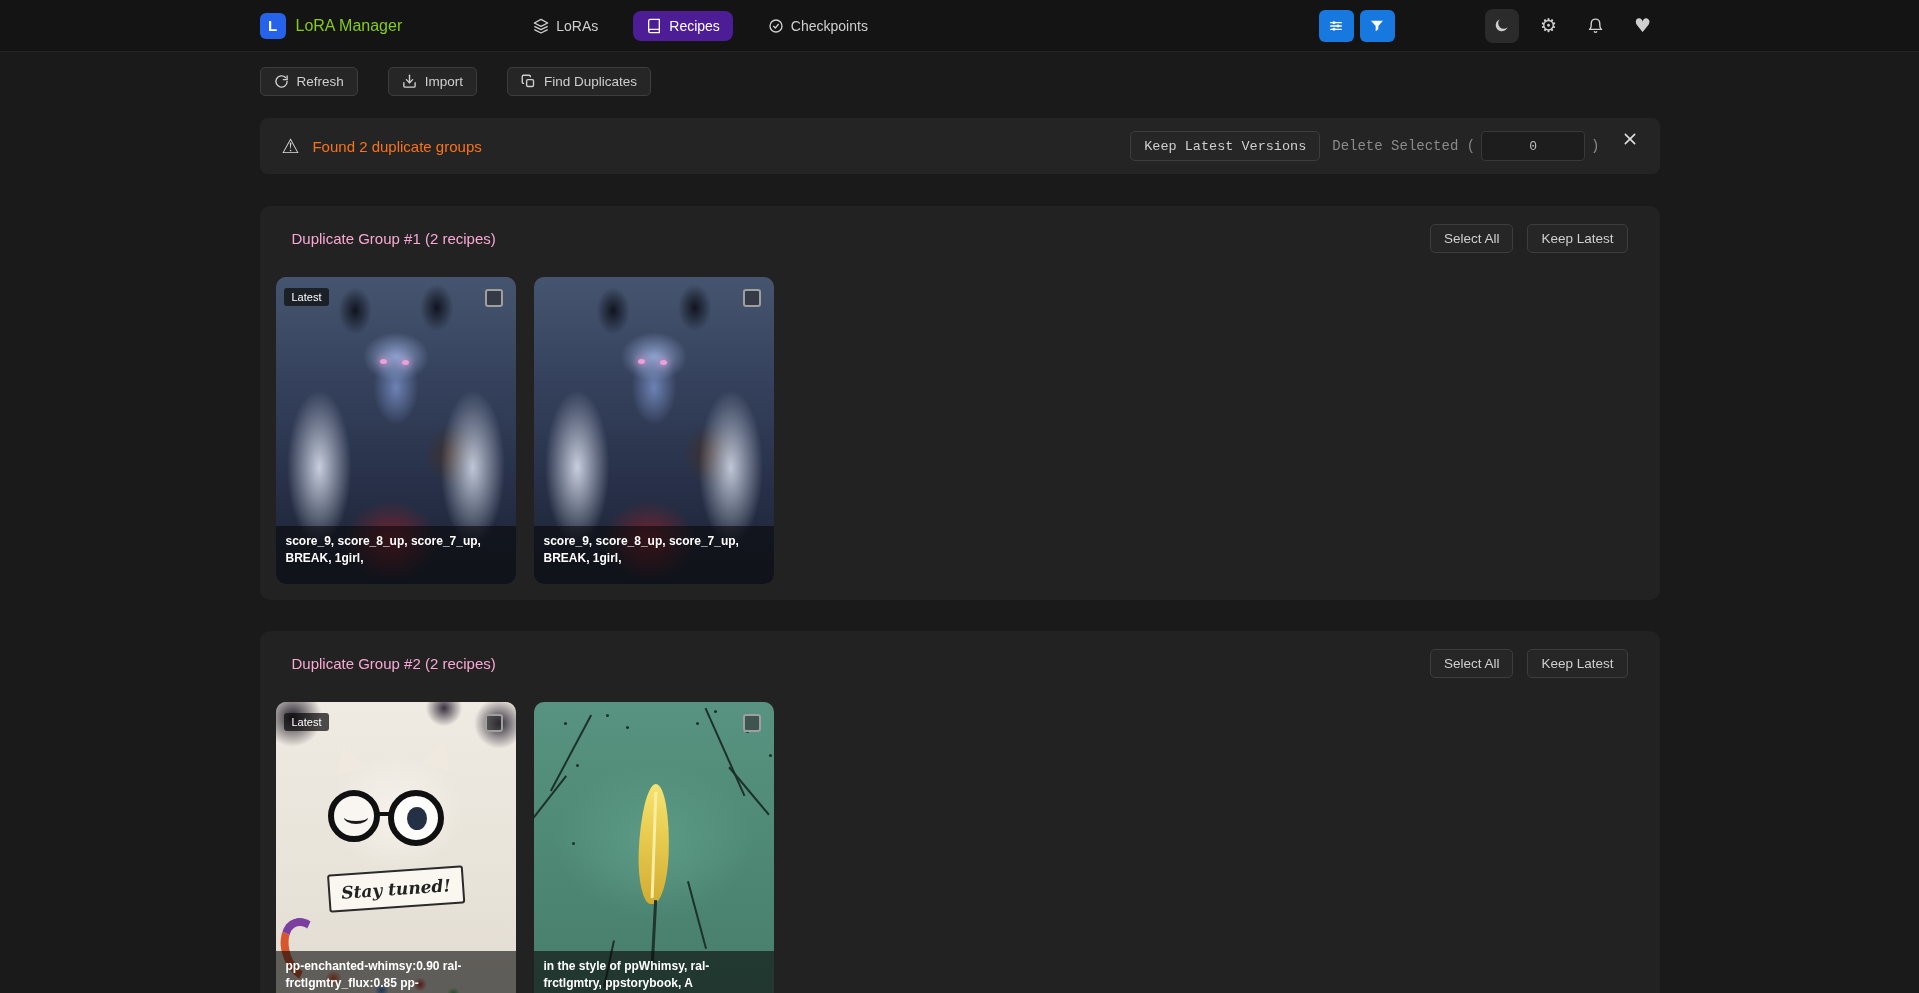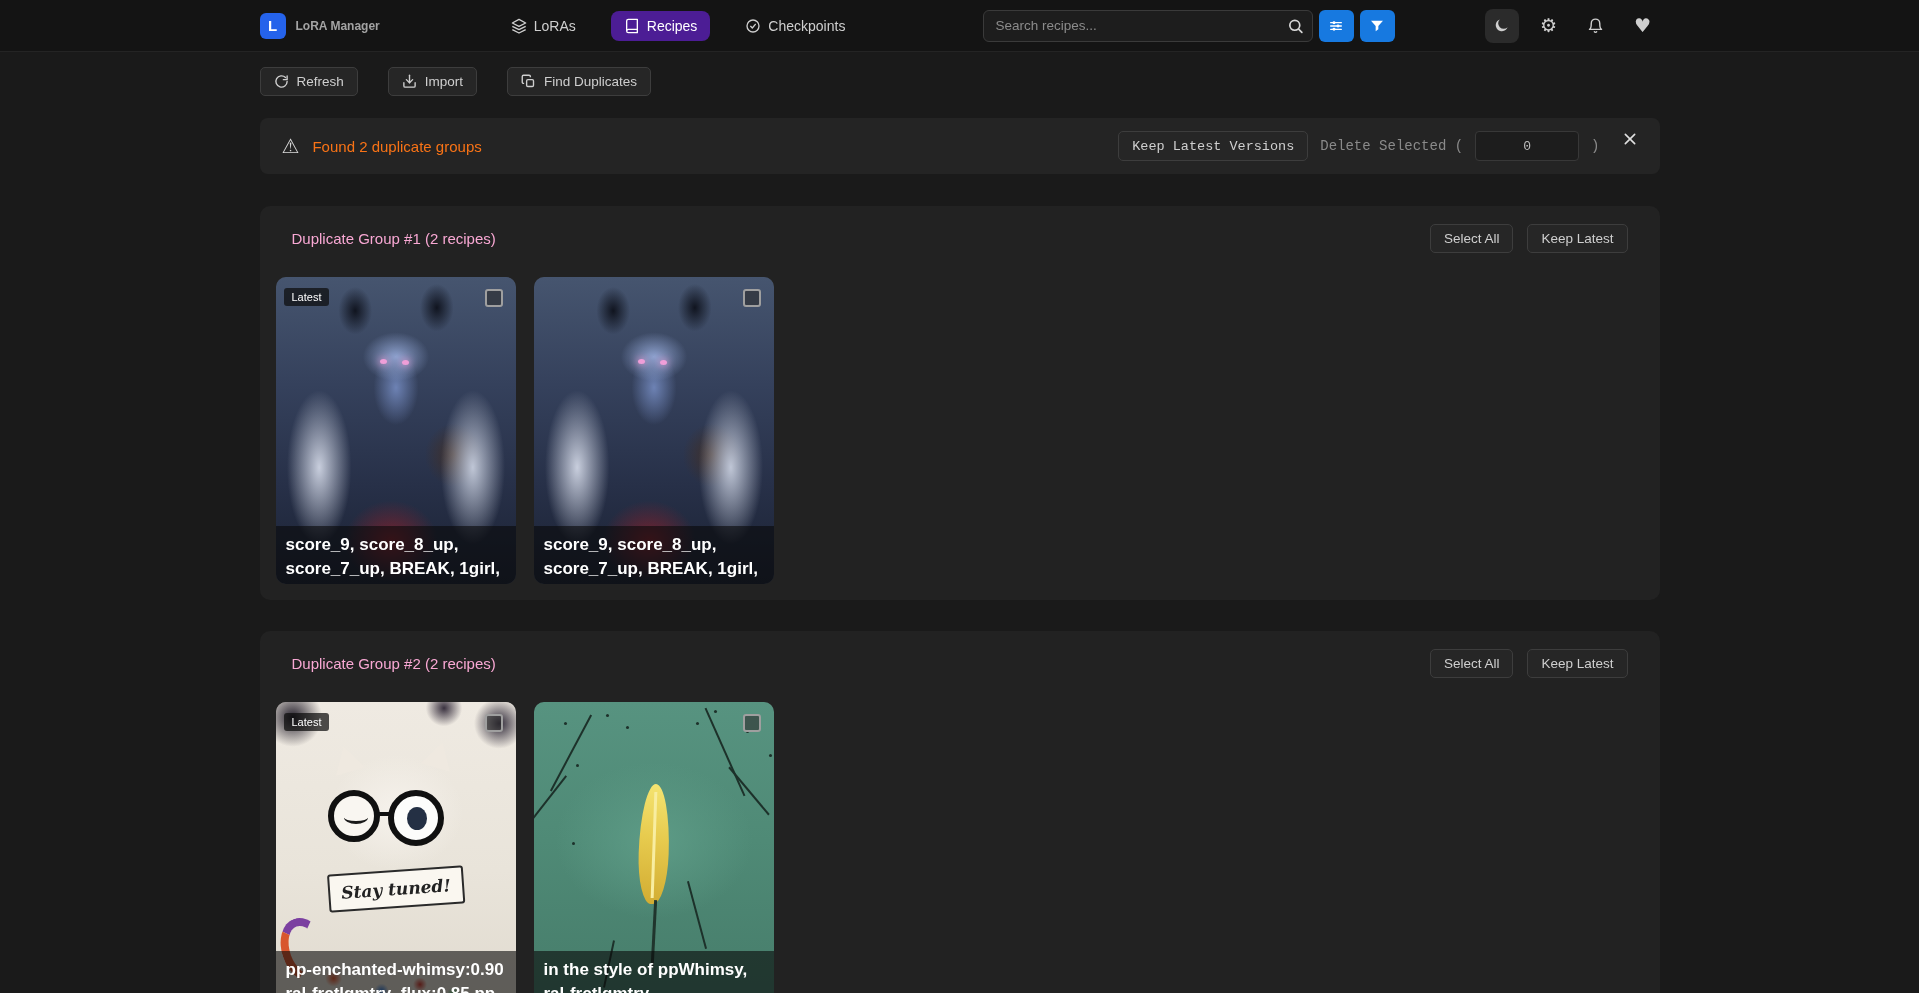--- a/index.html
+++ b/index.html
@@ -7,21 +7,21 @@
               font-family:"Liberation Sans","DejaVu Sans",sans-serif; }
   button { background:none; border:none; font-family:inherit; }
   svg { display:block; }
 
   
   .navbar { height:52px; background:#141414; border-bottom:1px solid #242424; }
   .nav-inner { width:1400px; margin:0 auto; height:100%; display:flex; align-items:center; }
   .brand { display:flex; align-items:center; gap:10px; cursor:pointer; }
   .brand-logo { width:26px; height:26px; background:#2563eb; border-radius:6px; color:#fff;
                 display:flex; align-items:center; justify-content:center; font-weight:bold; font-size:15px; }
-  .brand-name { color:#a3a3a3; font-weight:700; font-size:12px; }
+  .brand-name { color:#84cc16; font-weight:400; font-size:16px; }
   .nav-tabs { display:flex; align-items:flex-end; gap:22px; margin-left:118px; }
   .nav-tab { display:flex; align-items:center; gap:7px; color:#cfcfcf; font-size:14px;
              cursor:pointer; padding:7px 13px; border-radius:8px; }
   .nav-tab.active { background:#4c1d95; color:#fff; }
   .search-wrap { margin-left:auto; display:flex; align-items:center; gap:6px; }
   .search-box { position:relative; width:330px; }
   .search-input { width:100%; height:32px; background:#1d1d1d; border:1px solid #3a3a3a; border-radius:6px;
                   color:#ddd; padding:0 36px 0 12px; font-size:13.5px; outline:none; font-family:inherit; }
   .search-input::placeholder { color:#8b8b8b; }
   .search-icon { position:absolute; right:9px; top:50%; transform:translateY(-50%); color:#d6d6d6; cursor:pointer; }
@@ -37,41 +37,41 @@
   .shell { width:1400px; margin:0 auto; }
   .toolbar { display:flex; gap:30px; margin-top:15px; }
   .btn { display:inline-flex; align-items:center; gap:8px; background:#262626; border:1px solid #3d3d3d;
          color:#cfcfcf; border-radius:5px; padding:6px 13px; font-size:13.5px; cursor:pointer; }
 
   .alert { margin-top:22px; background:#242424; border-radius:8px; height:56px;
            display:flex; align-items:center; padding:0 22px; }
   .warning-glyph { color:#d8d8d8; font-size:20px; }
   .alert-msg { color:#f97316; font-size:15px; margin-left:13px; }
   .alert-right { margin-left:auto; display:flex; gap:12px;font-family:Liberation Mono, monospace; }
-  .delete-group { display:flex; align-items:center; gap:12px; color:#8a8a8a; font-size:14px; }
+  .delete-group { display:flex; align-items:center; gap:6px; color:#8a8a8a; font-size:14px; }
   .delete-input { width:104px; height:30px; background:#1d1d1d; border:1px solid #383838; border-radius:4px;
                   color:#bdbdbd; text-align:center; font-size:13px; outline:none; font-family:inherit; }
   .close-btn { color:#e0e0e0; margin-left:10px; cursor:pointer; display:flex; }
 
   .group { margin-top:32px; background:#222222; border-radius:10px; padding:16px; }
   .group.second { margin-top:31px; }
   .group-header { display:flex; align-items:center; padding:2px 16px 0; height:30px; margin-bottom:25px; }
   .group-title { color:#f9a8d4; font-size:15px; }
   .group-actions { margin-left:auto; display:flex; gap:14px; }
   .cards { display:flex; gap:18px; }
 
   .recipe-card { position:relative; width:240px; height:307px; border-radius:10px; overflow:hidden;
                  background:#333; cursor:pointer; flex:0 0 auto; }
   .img { position:absolute; inset:0; }
   .badge { position:absolute; top:11px; left:8px; background:rgba(12,12,12,0.72); color:#fff; font-size:11px;
            padding:3px 8px; border-radius:3px; z-index:3; }
   .checkbox { position:absolute; top:12px; right:13px; width:18px; height:18px;
               background:rgba(45,45,45,0.6); border:2px solid #9f9f9f; border-radius:3px; z-index:3; cursor:pointer; }
   .caption { position:absolute; left:0; right:0; bottom:0; height:58px; background:rgba(8,8,8,0.6);
-             color:#fff; font-weight:700; font-size:17px; line-height:1.42; padding:7px 10px;
+             color:#fff; font-weight:700; font-size:12px; line-height:1.42; padding:7px 10px;
              overflow:hidden; z-index:2; }
 
   
   .img-demon {
     background:
       radial-gradient(ellipse 46px 34px at 50% 26%, #8ea2cf 0%, rgba(142,162,207,0) 72%),
       radial-gradient(ellipse 30px 50px at 50% 36%, #6d82b4 0%, rgba(109,130,180,0) 75%),
       radial-gradient(ellipse 24px 34px at 33% 11%, #10141f 0%, rgba(16,20,31,0) 70%),
       radial-gradient(ellipse 24px 34px at 67% 10%, #10141f 0%, rgba(16,20,31,0) 70%),
       radial-gradient(ellipse 46px 110px at 18% 62%, #c8cedd 0%, rgba(200,206,221,0) 70%),
@@ -177,29 +177,20 @@
           <svg width="16" height="16" viewBox="0 0 24 24" fill="none" stroke="currentColor" stroke-width="2" stroke-linecap="round" stroke-linejoin="round">
               <circle cx="12" cy="12" r="9"></circle>
               <path d="M8.5 12.5l2.5 2.5 4.5-5.5"></path>
             </svg>
         </span>
         <span>Checkpoints</span>
       </div>
     </div>
 
     <div class="search-wrap">
-      <div class="search-box">
-        <input class="search-input" placeholder="Search recipes..." style="">
-        <span class="search-icon">
-          <svg width="17" height="17" viewBox="0 0 24 24" fill="none" stroke="currentColor" stroke-width="2.4" stroke-linecap="round">
-              <circle cx="11" cy="11" r="7"></circle>
-              <path d="M21 21l-4.3-4.3"></path>
-            </svg>
-        </span>
-      </div>
       <button class="icon-btn-blue">
         <span>
           <svg width="16" height="16" viewBox="0 0 24 24" stroke="currentColor" stroke-width="2" stroke-linecap="round">
               <path d="M4 7h16M4 12h16M4 17h16"></path>
               <circle cx="9" cy="7" r="2.2" fill="currentColor" stroke="none"></circle>
               <circle cx="15" cy="12" r="2.2" fill="currentColor" stroke="none"></circle>
               <circle cx="9" cy="17" r="2.2" fill="currentColor" stroke="none"></circle>
             </svg>
         </span>
       </button>

